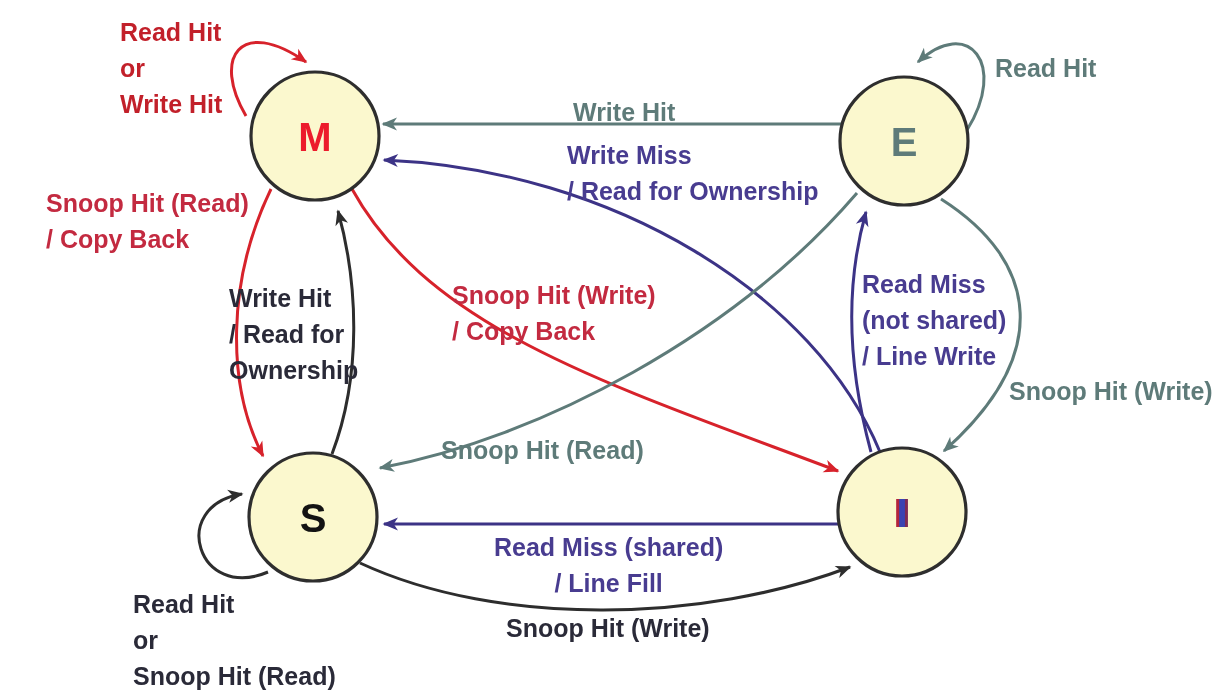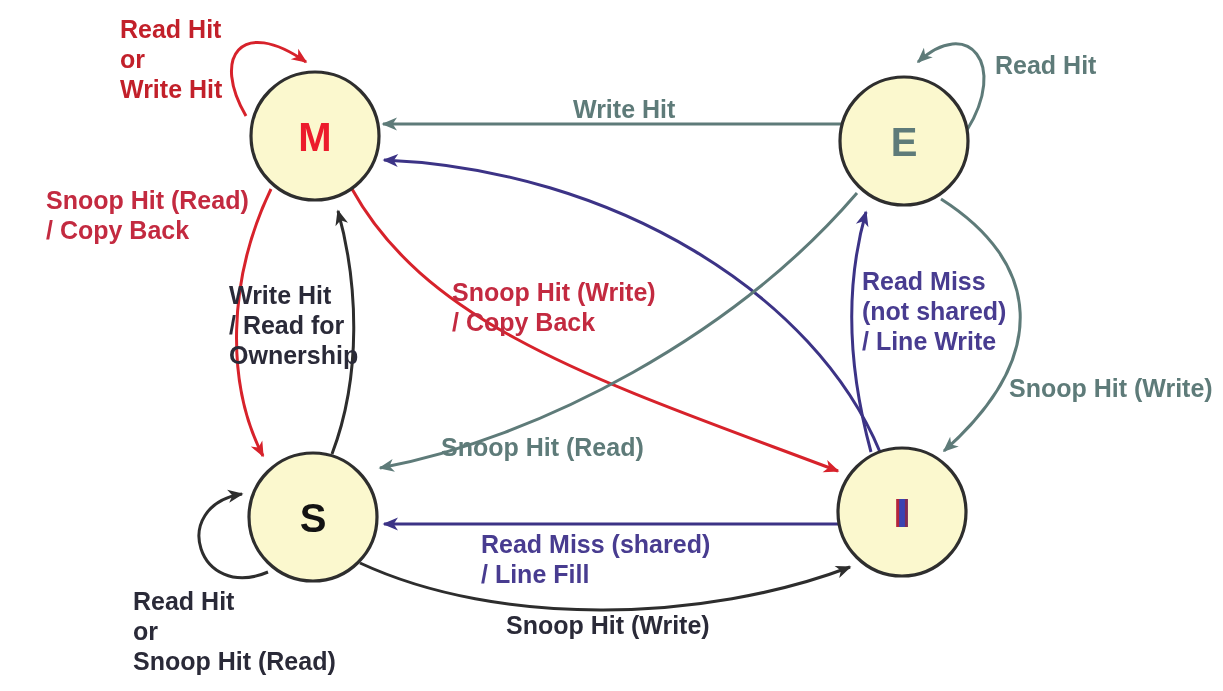--- a/index.html
+++ b/index.html
@@ -8,21 +8,21 @@
     width:1223px;height:691px;
     background:#ffffff;
     font-family:"Liberation Sans", sans-serif;
     overflow:hidden;
   }
   .canvas svg{position:absolute;left:0;top:0;}
   .lbl{
     position:absolute;
     font-weight:bold;
     font-size:25px;
-    line-height:30px;
+    line-height:36px;
     white-space:pre-line;
   }
   .letter{
     position:absolute;
     font-weight:bold;
     font-size:40px;
     transform:translate(-50%,-54%);
   }
   .c-red1{color:#C2202A;}
   .c-red2{color:#C32A40;}
@@ -82,31 +82,33 @@
   <div class="letter letter-e" style="left:904px;top:144px;">E</div>
   <div class="letter letter-s" style="left:313px;top:520px;">S</div>
   <div class="letter letter-i" style="left:902px;top:515px;">I</div>
 
   <div class="lbl c-red1" style="left:120px;top:14px;">Read Hit
 or
 Write Hit</div>
   <div class="lbl c-red2" style="left:46px;top:185px;">Snoop Hit (Read)
 / Copy Back</div>
   <div class="lbl c-gray" style="left:573px;top:94px;">Write Hit</div>
+  <div class="lbl c-purple" style="left:567px;top:137px;">Write Miss
+/ Read for Ownership</div>
   <div class="lbl c-gray" style="left:995px;top:50px;">Read Hit</div>
   <div class="lbl c-red2" style="left:452px;top:277px;">Snoop Hit (Write)
 / Copy Back</div>
   <div class="lbl c-black" style="left:229px;top:280px;">Write Hit
 / Read for
 Ownership</div>
   <div class="lbl c-gray" style="left:441px;top:432px;">Snoop Hit (Read)</div>
   <div class="lbl c-purple" style="left:862px;top:266px;">Read Miss
 (not shared)
 / Line Write</div>
   <div class="lbl c-gray" style="left:1009px;top:373px;">Snoop Hit (Write)</div>
-  <div class="lbl c-purple" style="left:481px;top:529px;">Read Miss (shared)
+  <div class="lbl c-purple" style="left:494px;top:529px;text-align:center;">Read Miss (shared)
 / Line Fill</div>
   <div class="lbl c-black" style="left:506px;top:610px;">Snoop Hit (Write)</div>
   <div class="lbl c-black" style="left:133px;top:586px;">Read Hit
 or
 Snoop Hit (Read)</div>
 
 </div>
 
 </body></html>

